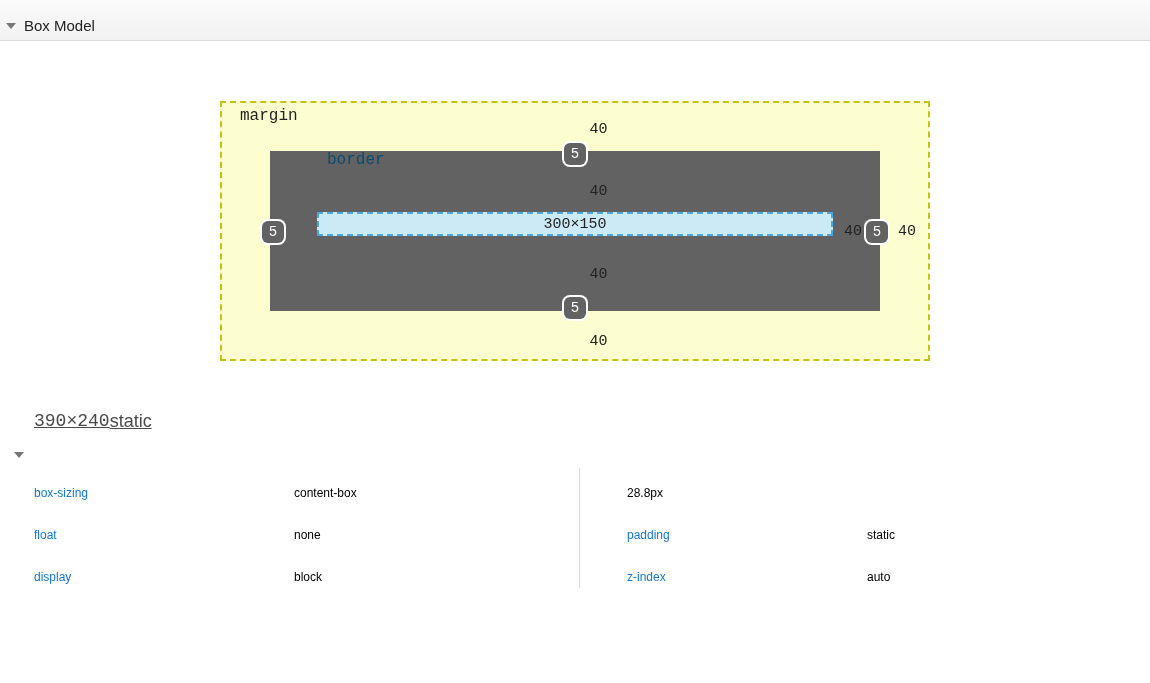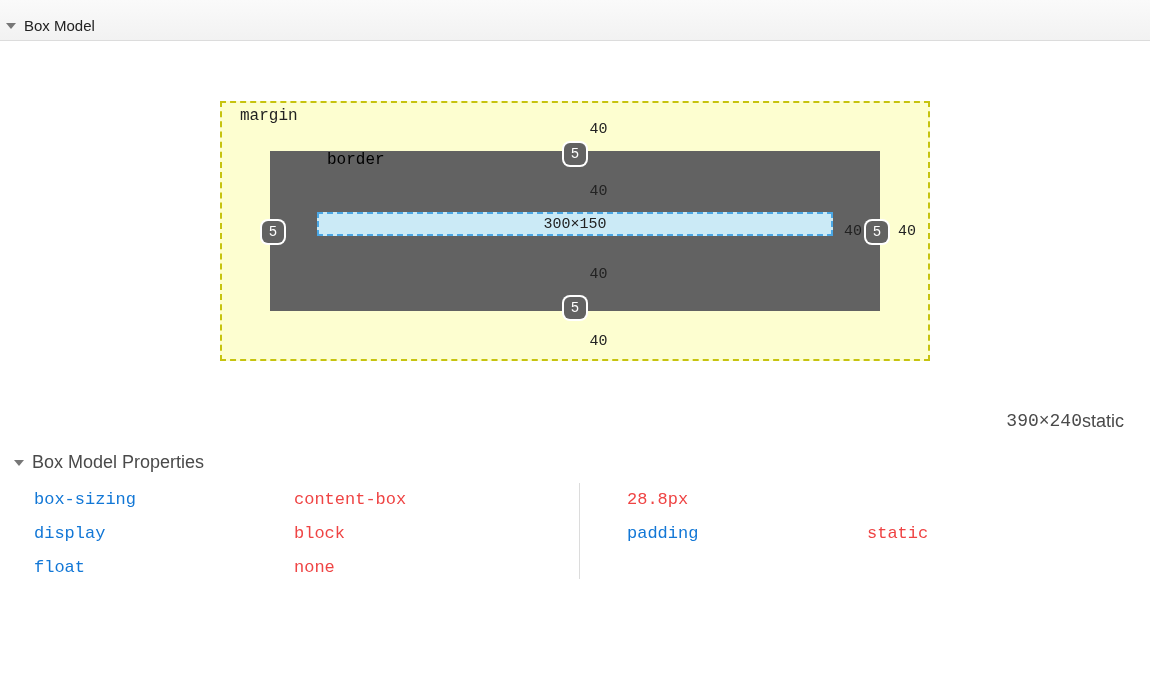--- a/index.html
+++ b/index.html
@@ -107,24 +107,25 @@
     font-size: 14px;
     display: flex;
     align-items: center;
     justify-content: center;
     box-shadow: 0 0 0 2px #fff;
   }
 
   
   .footprint {
     display: flex;
-    justify-content: flex-end;
+    justify-content: flex-start;
     padding: 10px 26px 14px 34px;
     font-size: 18px;
     color: #4a4a4a;
+    text-decoration: underline;
   }
 
   
   .props-header {
     display: flex;
     align-items: center;
     padding: 6px 10px 10px 14px;
     font-size: 18px;
     color: #4a4a4a;
   }
@@ -143,26 +144,27 @@
   .props-divider {
     position: absolute;
     left: 0;
     top: 0;
     bottom: 6px;
     border-left: 1px solid #dcdcdc;
   }
   .prop-row {
     display: flex;
     padding: 4px 4px 4px 6px;
-    font-family: Liberation Mono, monospace;
-    font-size: 17px;
+    font-family: Liberation Sans, sans-serif;
+    font-size: 12px;
     line-height: 26px;
+    margin-top: 8px;
   }
   .prop-name  { color: #1277d6; width: 260px; }
-  .prop-value { color: #ef4444; }
+  .prop-value { color: #000000; }
   .props-col.right .prop-row { padding-left: 48px; }
   .props-col.right .prop-name { width: 240px; }
 
   .center-txt {
     font-family: "Consolas","Menlo","Courier New",monospace;
     font-size: 15px;
   }
 </style>
 </head>
 <body>
@@ -179,21 +181,21 @@
       <span class="bm-label">margin</span>
     </div>
     <div class="bm-num" style="left:0; right:0; top:20px;">40</div>
     <div class="bm-num" style="left:0; right:0; top:232px;">40</div>
     <div class="bm-num" style="left:14px; top:122px;">40</div>
     <div class="bm-num" style="right:14px; top:122px;">40</div>
 
     <div class="bm border-box"></div>
 
 
-    <div class="bm-num" style="left:60px; top:50px; color:#000000; font-size:16px;">border</div>
+    <div class="bm-num" style="left:60px; top:50px; color:#0c4a6e; font-size:16px;">border</div>
 
     <div class="bm-num" style="left:60px; right:60px; top:82px;">40</div>
     <div class="bm-num" style="left:60px; right:60px; top:165px;">40</div>
     <div class="bm-num" style="left:68px; top:122px;">40</div>
     <div class="bm-num" style="right:68px; top:122px;">40</div>
 
     <div class="bm content-box">
       <span class="center-txt">300×150</span>
     </div>
 
@@ -205,41 +207,44 @@
   </div>
 </div>
 
 <div class="footprint">
   <span class="mono">390×240</span>
   <span>static</span>
 </div>
 
 <div class="props-header">
   <span class="twisty open"></span>
-  <span>Box Model Properties</span>
 </div>
 
 <div class="props-body">
   <div class="props-col">
     <div class="prop-row">
       <span class="prop-name">box-sizing</span>
       <span class="prop-value">content-box</span>
     </div>
     <div class="prop-row">
+      <span class="prop-name">float</span>
+      <span class="prop-value">none</span>
+    </div>
+    <div class="prop-row">
       <span class="prop-name">display</span>
       <span class="prop-value">block</span>
-    </div>
-    <div class="prop-row">
-      <span class="prop-name">float</span>
-      <span class="prop-value">none</span>
     </div>
   </div>
   <div class="props-col right">
     <div class="props-divider"></div>
     <div class="prop-row">
       <span class="prop-value">28.8px</span>
     </div>
     <div class="prop-row">
       <span class="prop-name">padding</span>
       <span class="prop-value">static</span>
     </div>
+    <div class="prop-row">
+      <span class="prop-name">z-index</span>
+      <span class="prop-value">auto</span>
+    </div>
   </div>
 </div>
 
 </body></html>

